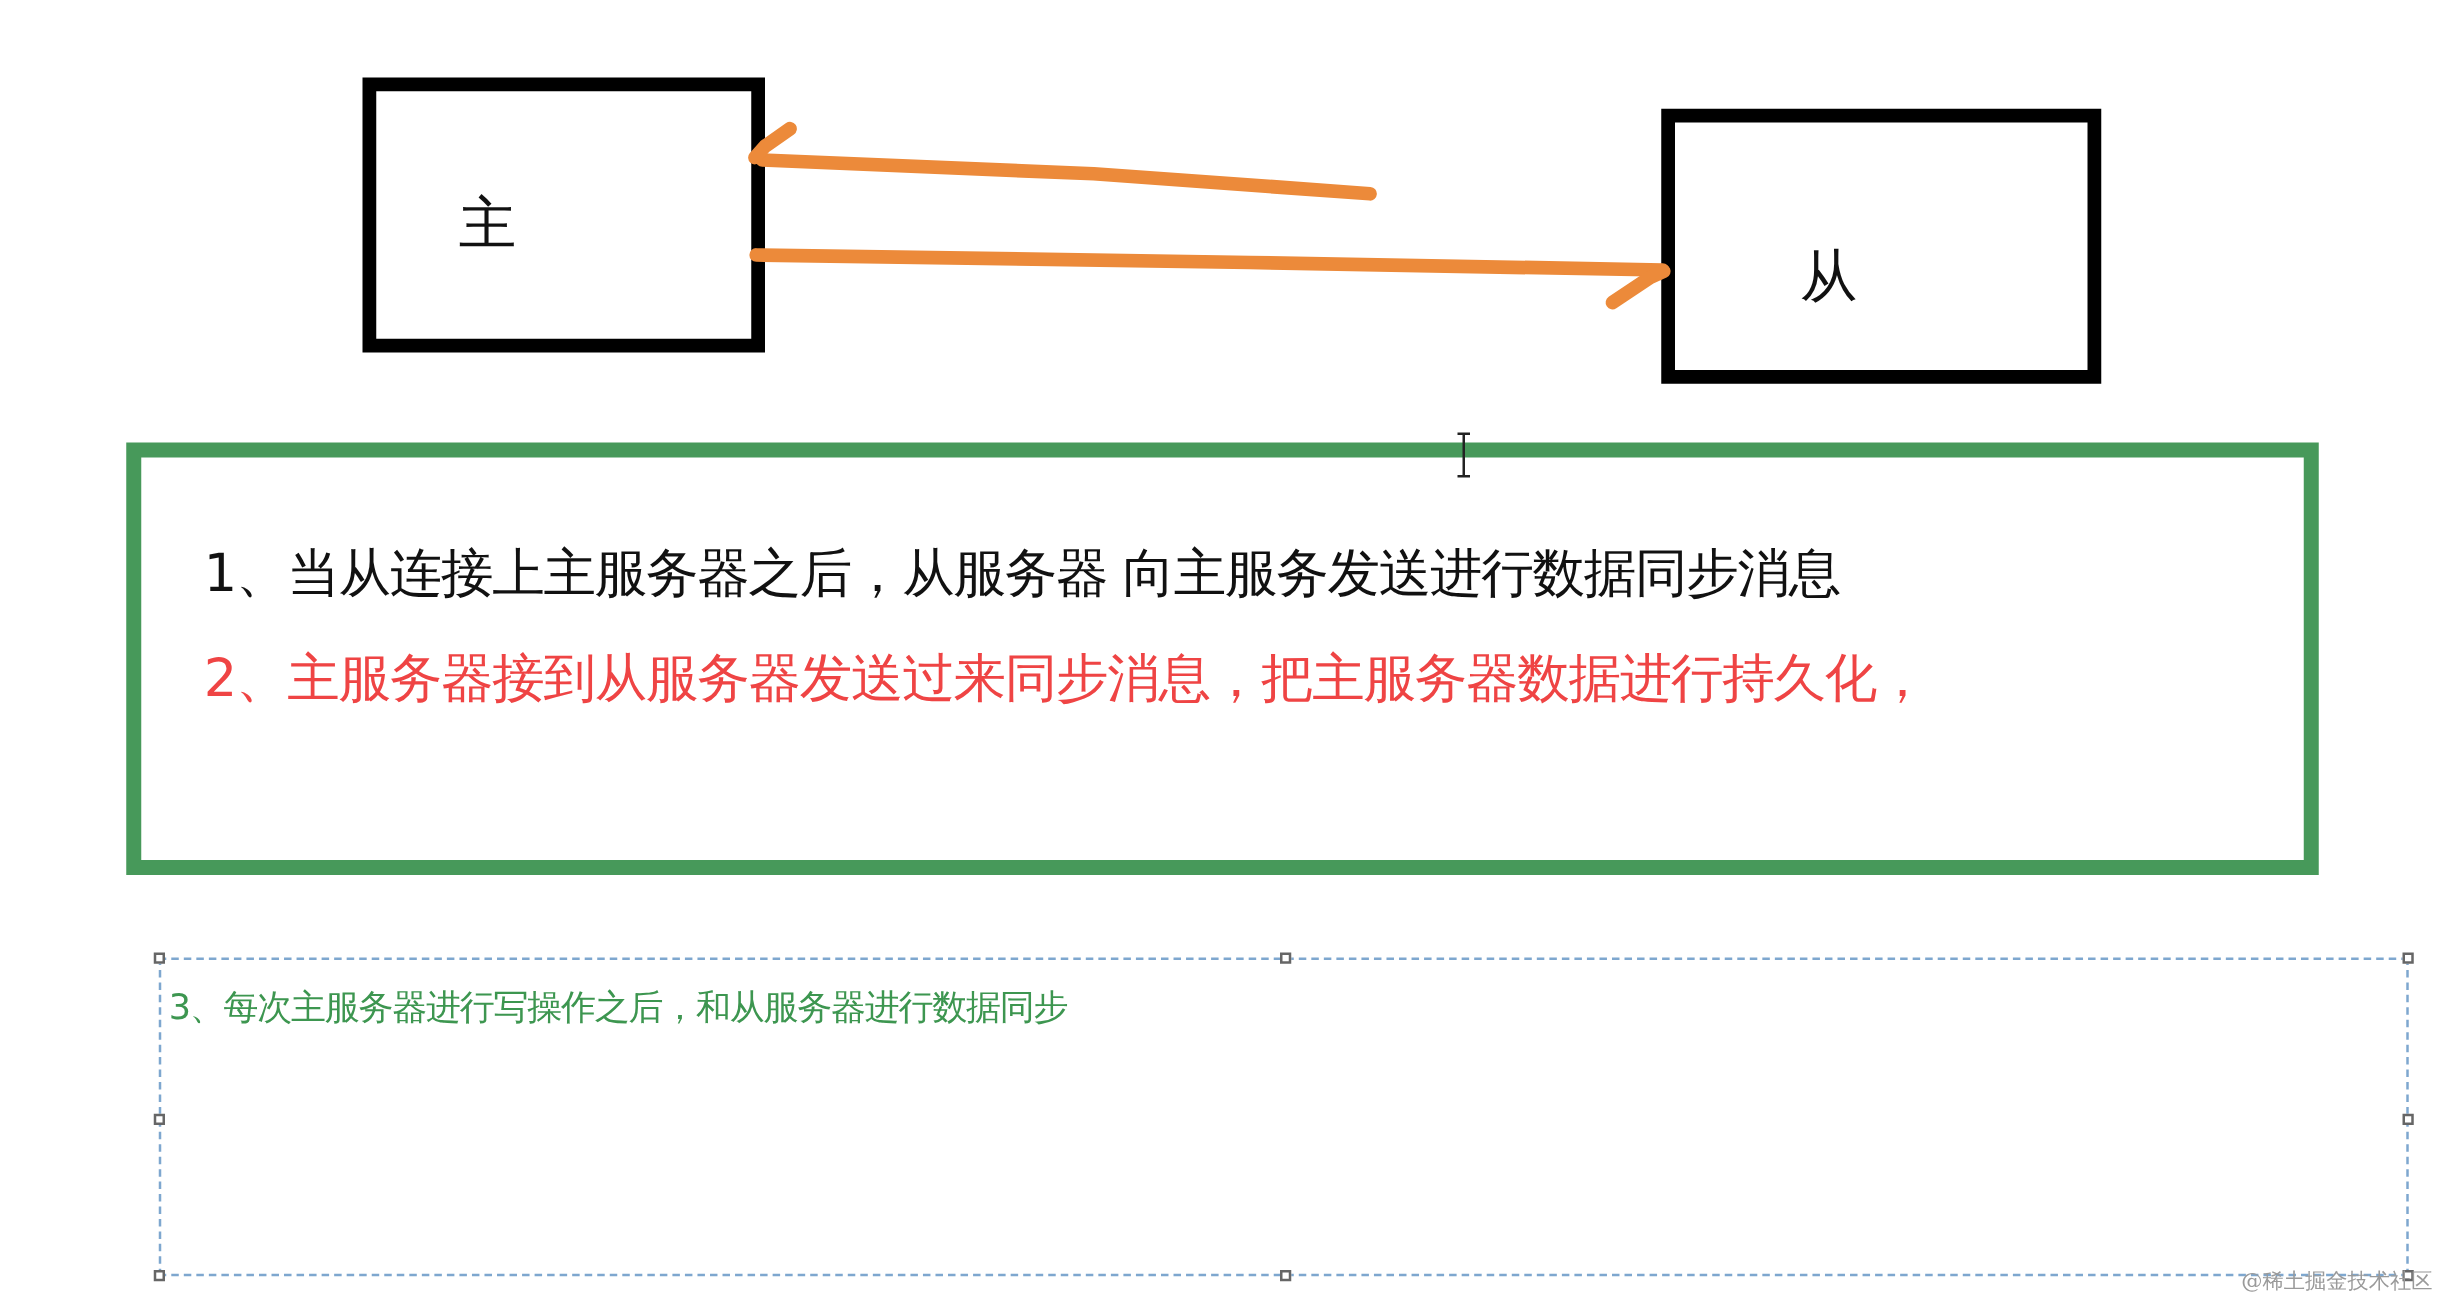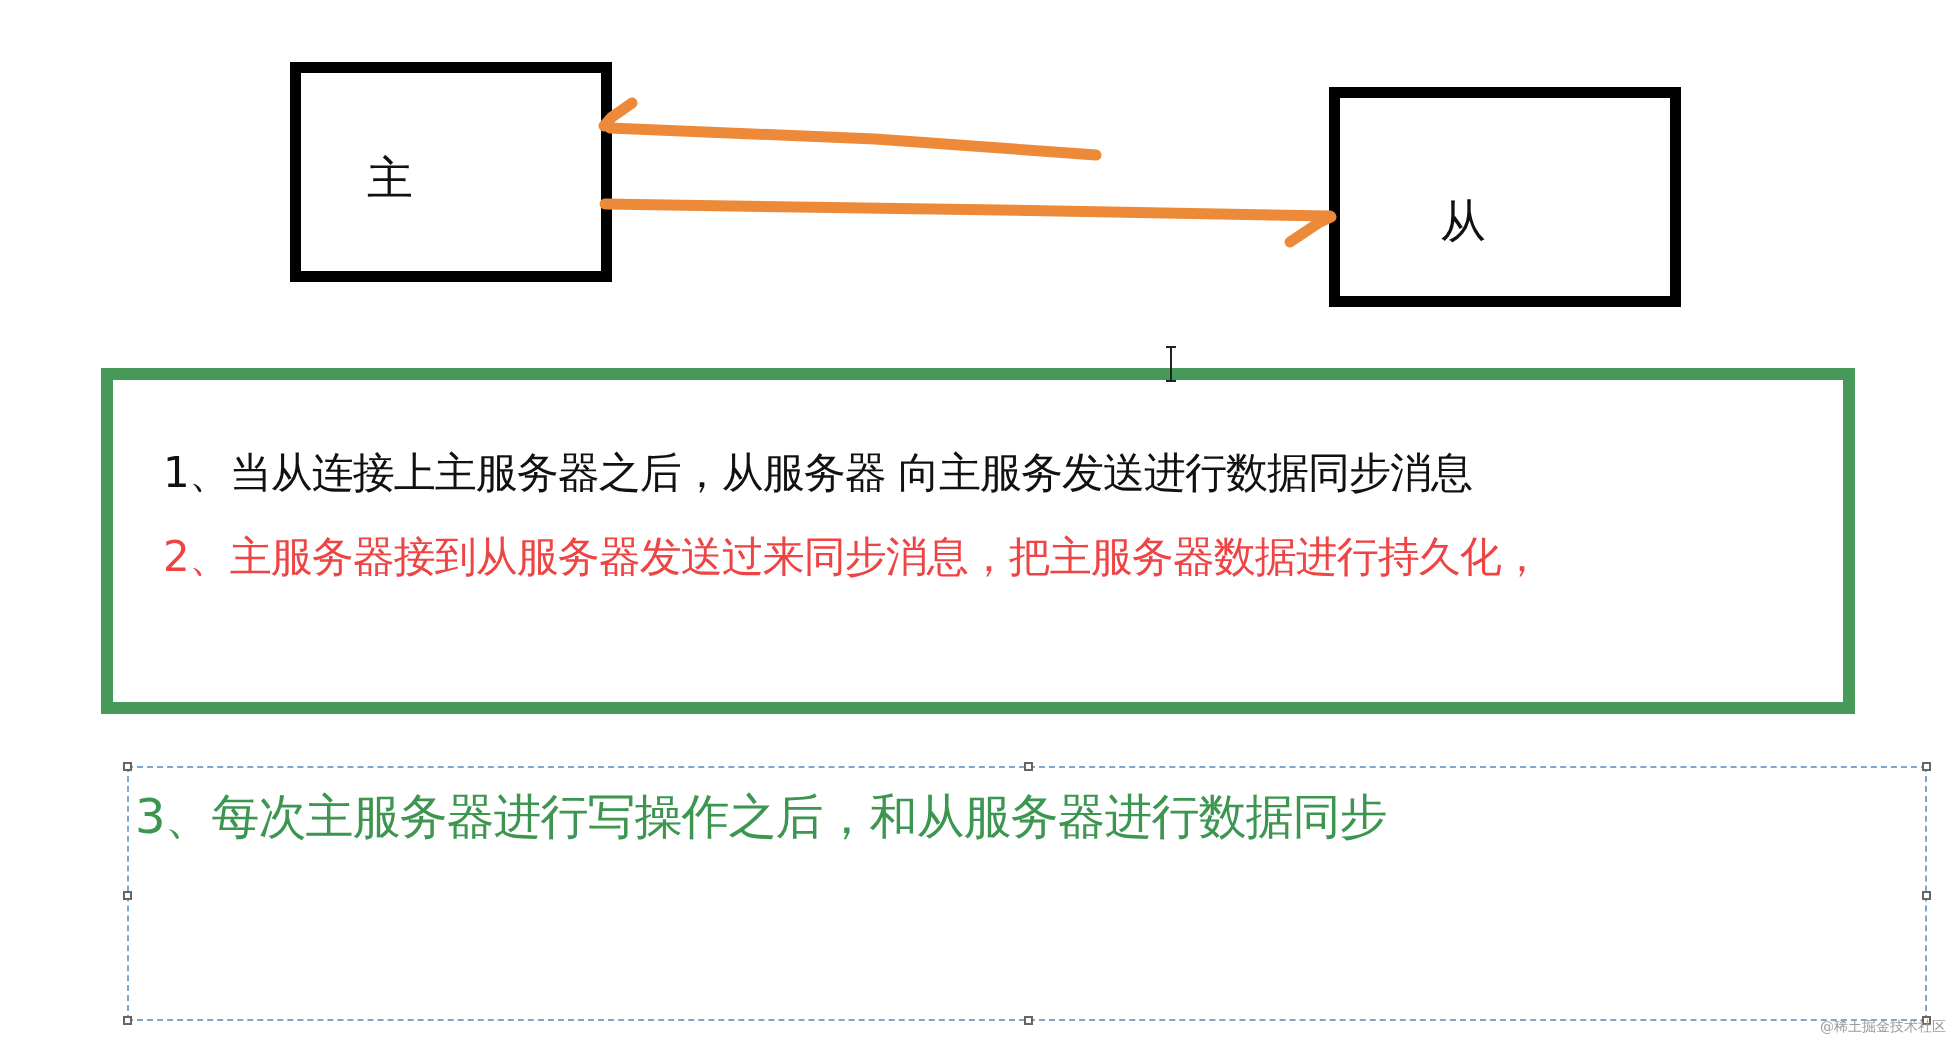--- a/index.html
+++ b/index.html
@@ -40,21 +40,20 @@
 
     #step-box {
       position: absolute;
       left: 101px;
       top: 354px;
       width: 1754px;
       height: 346px;
       box-sizing: border-box;
       border: 12px solid #47995a;
       background: #ffffff;
-      margin-top: 14px;
     }
     .step-line {
       position: absolute;
       white-space: nowrap;
       font-size: 42px;
       line-height: 1;
       letter-spacing: -1px;
     }
     #step-1 { left: 50px; top: 72px; color: #111111; }
     #step-2a { left: 50px; top: 156px; color: #ef4444; text-align: right; }
@@ -75,40 +74,40 @@
       height: 9px;
       box-sizing: border-box;
       border: 2px solid #666666;
       background: #ffffff;
     }
     #step-3 {
       position: absolute;
       left: 6px;
       top: 24px;
       white-space: nowrap;
-      font-size: 48px;
+      font-size: 28px;
       line-height: 1;
       letter-spacing: -1px;
       color: #3d9650;
     }
 
     #text-cursor {
       position: absolute;
       left: 1163px;
       top: 344px;
       width: 16px;
       height: 40px;
     }
 
     #watermark {
       position: absolute;
       right: 8px;
       bottom: 14px;
       font-family: "DejaVu Serif", "Liberation Serif", serif;
-      font-size: 14px;
+      font-size: 17px;
       color: #9a9a9a;
       white-space: nowrap;
     }
   </style>
 </head>
 <body>
 
 <div id="master-box" class="node-box">
   <span class="node-label">主</span>
 </div>

